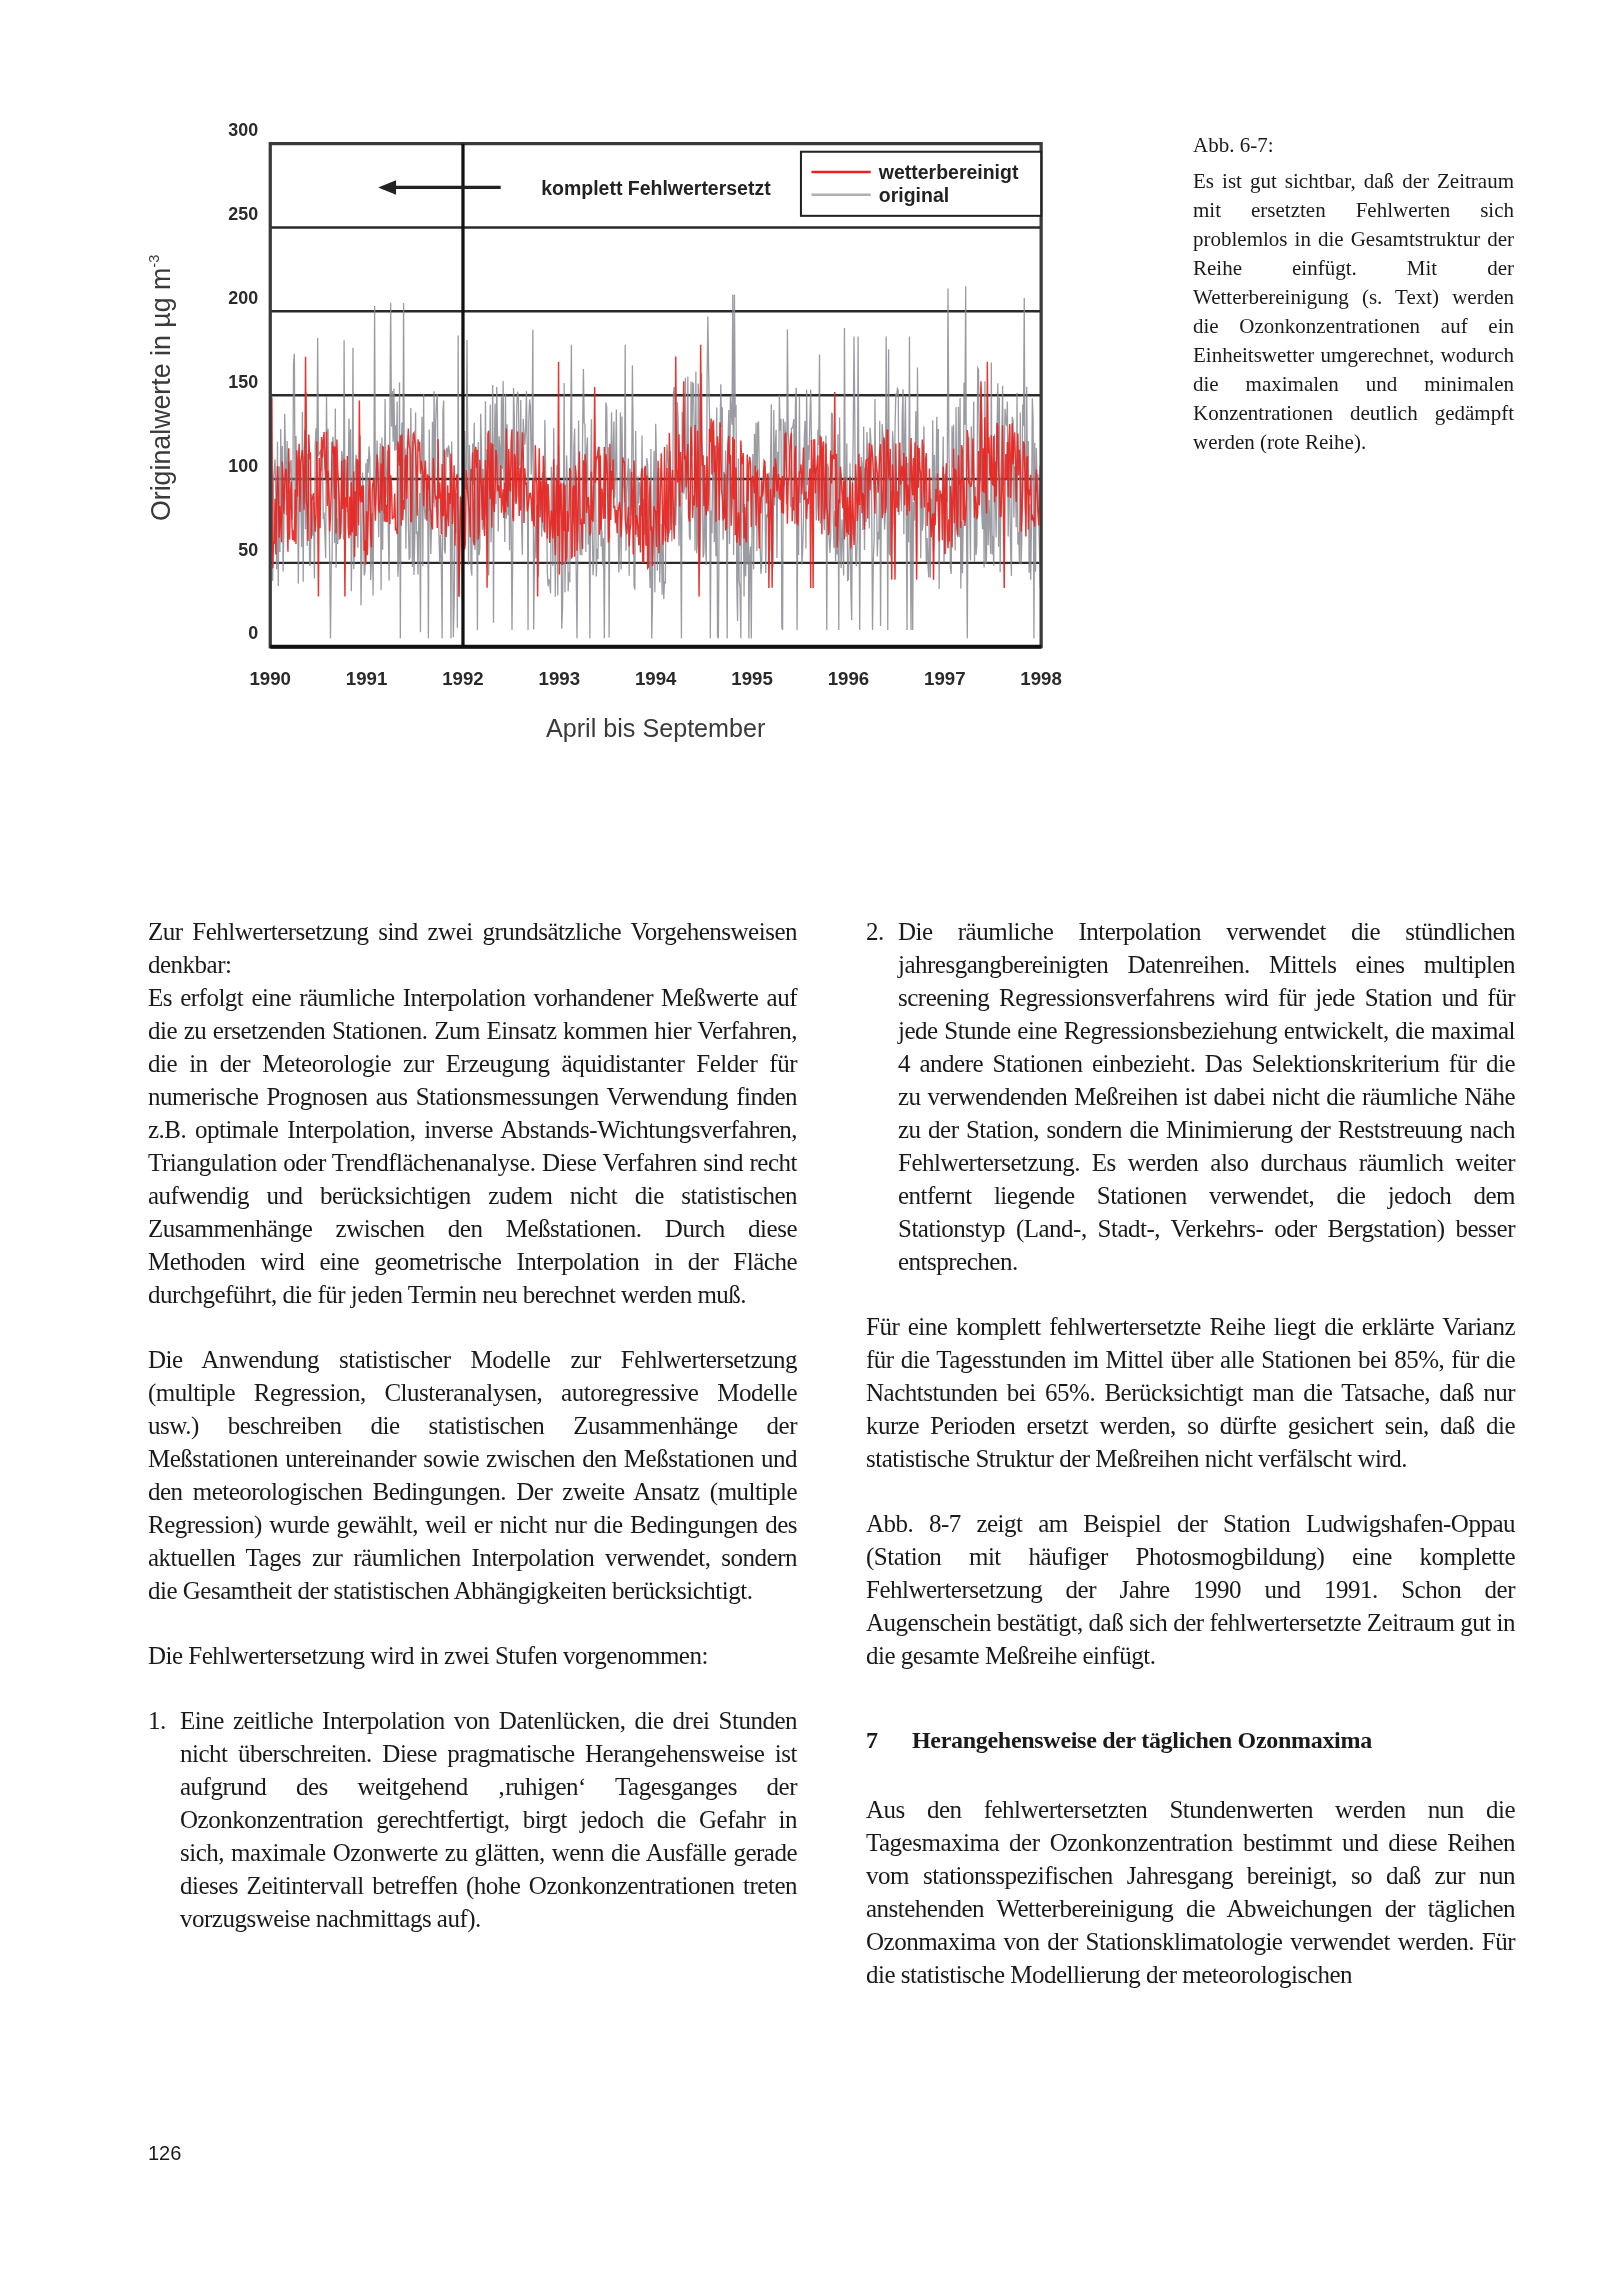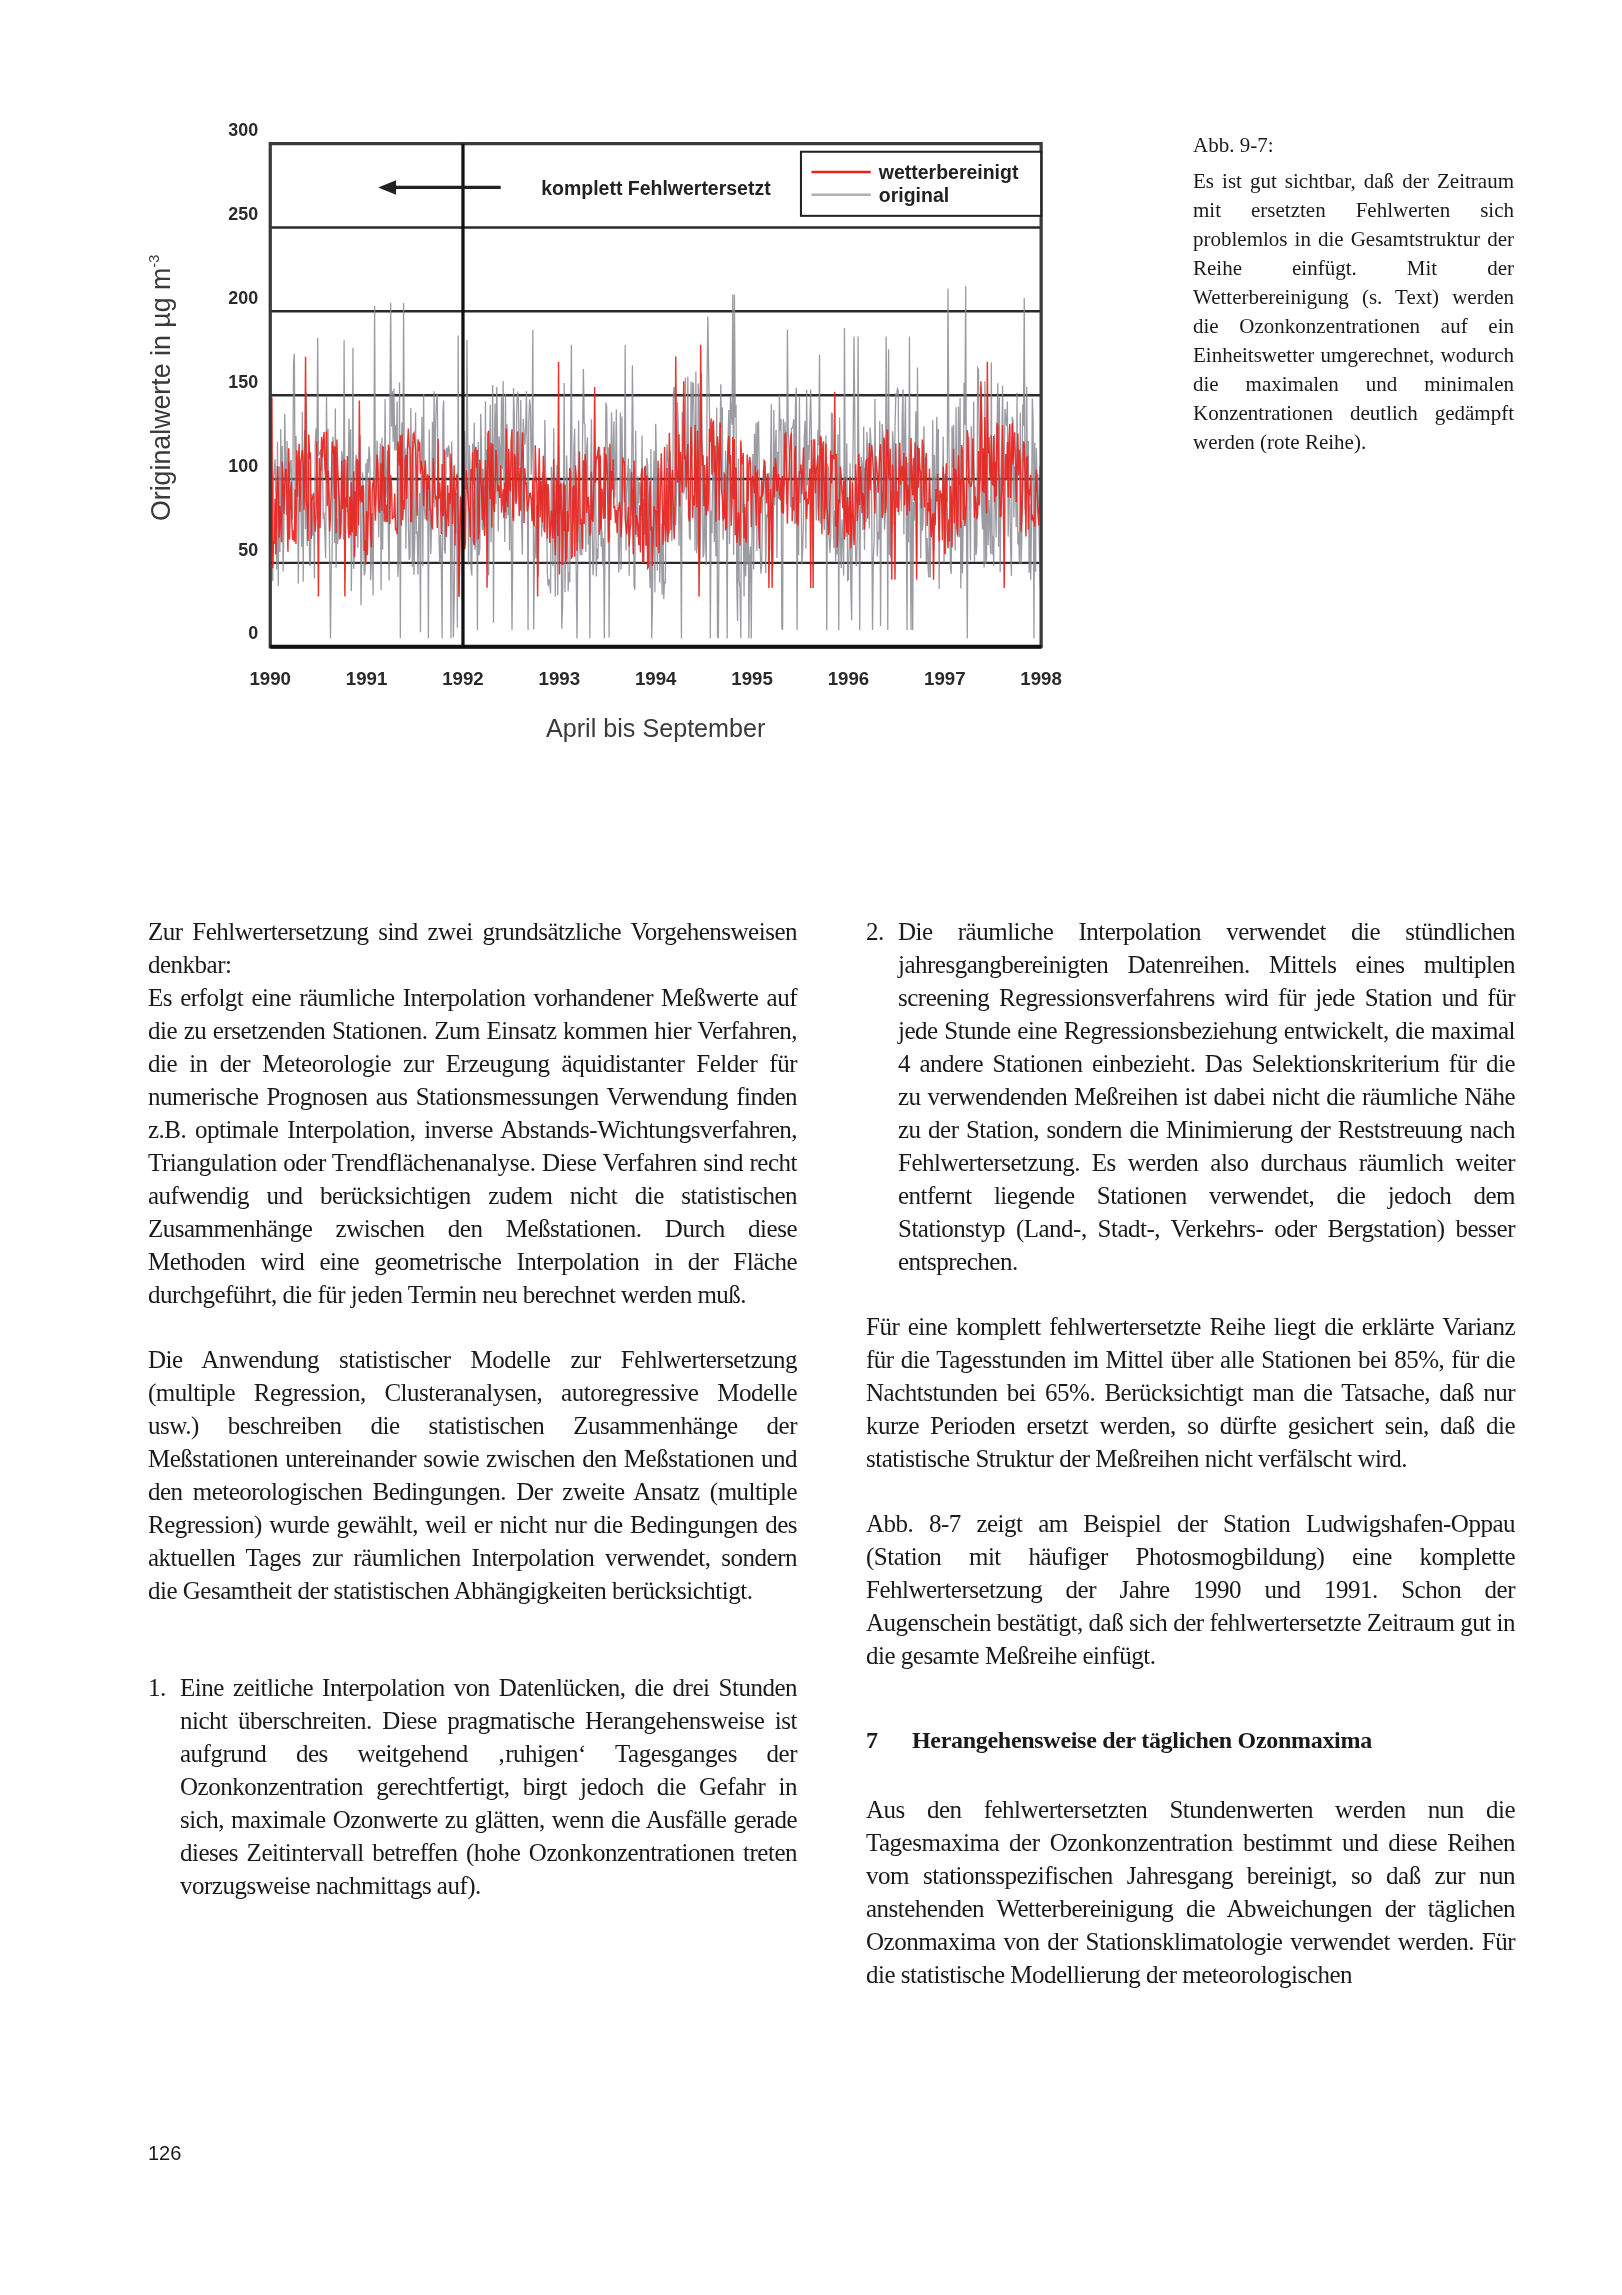--- a/index.html
+++ b/index.html
@@ -90,30 +90,31 @@
   <g>
     <rect x="987" y="187" width="296" height="79" fill="#ffffff" stroke="#222" stroke-width="2.5"></rect>
     <line x1="1000" y1="212" x2="1073" y2="212" stroke="#e8231e" stroke-width="3"></line>
     <text class="chart-font" x="1083" y="221" font-size="24" fill="#222">wetterbereinigt</text>
     <line x1="1000" y1="240" x2="1073" y2="240" stroke="#b0b0b4" stroke-width="3"></line>
     <text class="chart-font" x="1083" y="249" font-size="24" fill="#222">original</text>
   </g>
 </svg>
 
 <div class="caption">
-  <p class="fig-label">Abb. 9-7:</p>
+  <p class="fig-label">Abb. 6-7:</p>
   <p>Es ist gut sichtbar, daß der Zeitraum mit ersetzten Fehlwerten sich problemlos in die Gesamtstruktur der Reihe einfügt. Mit der Wetterbereinigung (s. Text) werden die Ozonkonzentrationen auf ein Einheitswetter umgerechnet, wodurch die maximalen und minimalen Konzentrationen deutlich gedämpft werden (rote Reihe).</p>
 </div>
 
 <div class="col col-left">
   <p>Zur Fehlwertersetzung sind zwei grundsätzliche Vorgehensweisen denkbar:</p>
   <p>Es erfolgt eine räumliche Interpolation vorhandener Meßwerte auf die zu ersetzenden Stationen. Zum Einsatz kommen hier Verfahren, die in der Meteorologie zur Erzeugung äquidistanter Felder für numerische Prognosen aus Stationsmessungen Verwendung finden z.B. optimale Interpolation, inverse Abstands-Wichtungsverfahren, Triangulation oder Trendflächenanalyse. Diese Verfahren sind recht aufwendig und berücksichtigen zudem nicht die statistischen Zusammenhänge zwischen den Meßstationen. Durch diese Methoden wird eine geometrische Interpolation in der Fläche durchgeführt, die für jeden Termin neu berechnet werden muß.</p>
   <div class="gap"></div>
   <p>Die Anwendung statistischer Modelle zur Fehlwertersetzung (multiple Regression, Clusteranalysen, autoregressive Modelle usw.) beschreiben die statistischen Zusammenhänge der Meßstationen untereinander sowie zwischen den Meßstationen und den meteorologischen Bedingungen. Der zweite Ansatz (multiple Regression) wurde gewählt, weil er nicht nur die Bedingungen des aktuellen Tages zur räumlichen Interpolation verwendet, sondern die Gesamtheit der statistischen Abhängigkeiten berücksichtigt.</p>
   <div class="gap"></div>
+  <p>Die Fehlwertersetzung wird in zwei Stufen vorgenommen:</p>
   <div class="gap"></div>
   <div class="list-item">
     <span class="list-num">1.</span>
     <span class="list-text">Eine zeitliche Interpolation von Datenlücken, die drei Stunden nicht überschreiten. Diese pragmatische Herangehensweise ist aufgrund des weitgehend ‚ruhigen‘ Tagesganges der Ozonkonzentration gerechtfertigt, birgt jedoch die Gefahr in sich, maximale Ozonwerte zu glätten, wenn die Ausfälle gerade dieses Zeitintervall betreffen (hohe Ozonkonzentrationen treten vorzugsweise nachmittags auf).</span>
   </div>
 </div>
 
 <div class="col col-right">
   <div class="list-item">
     <span class="list-num">2.</span>

